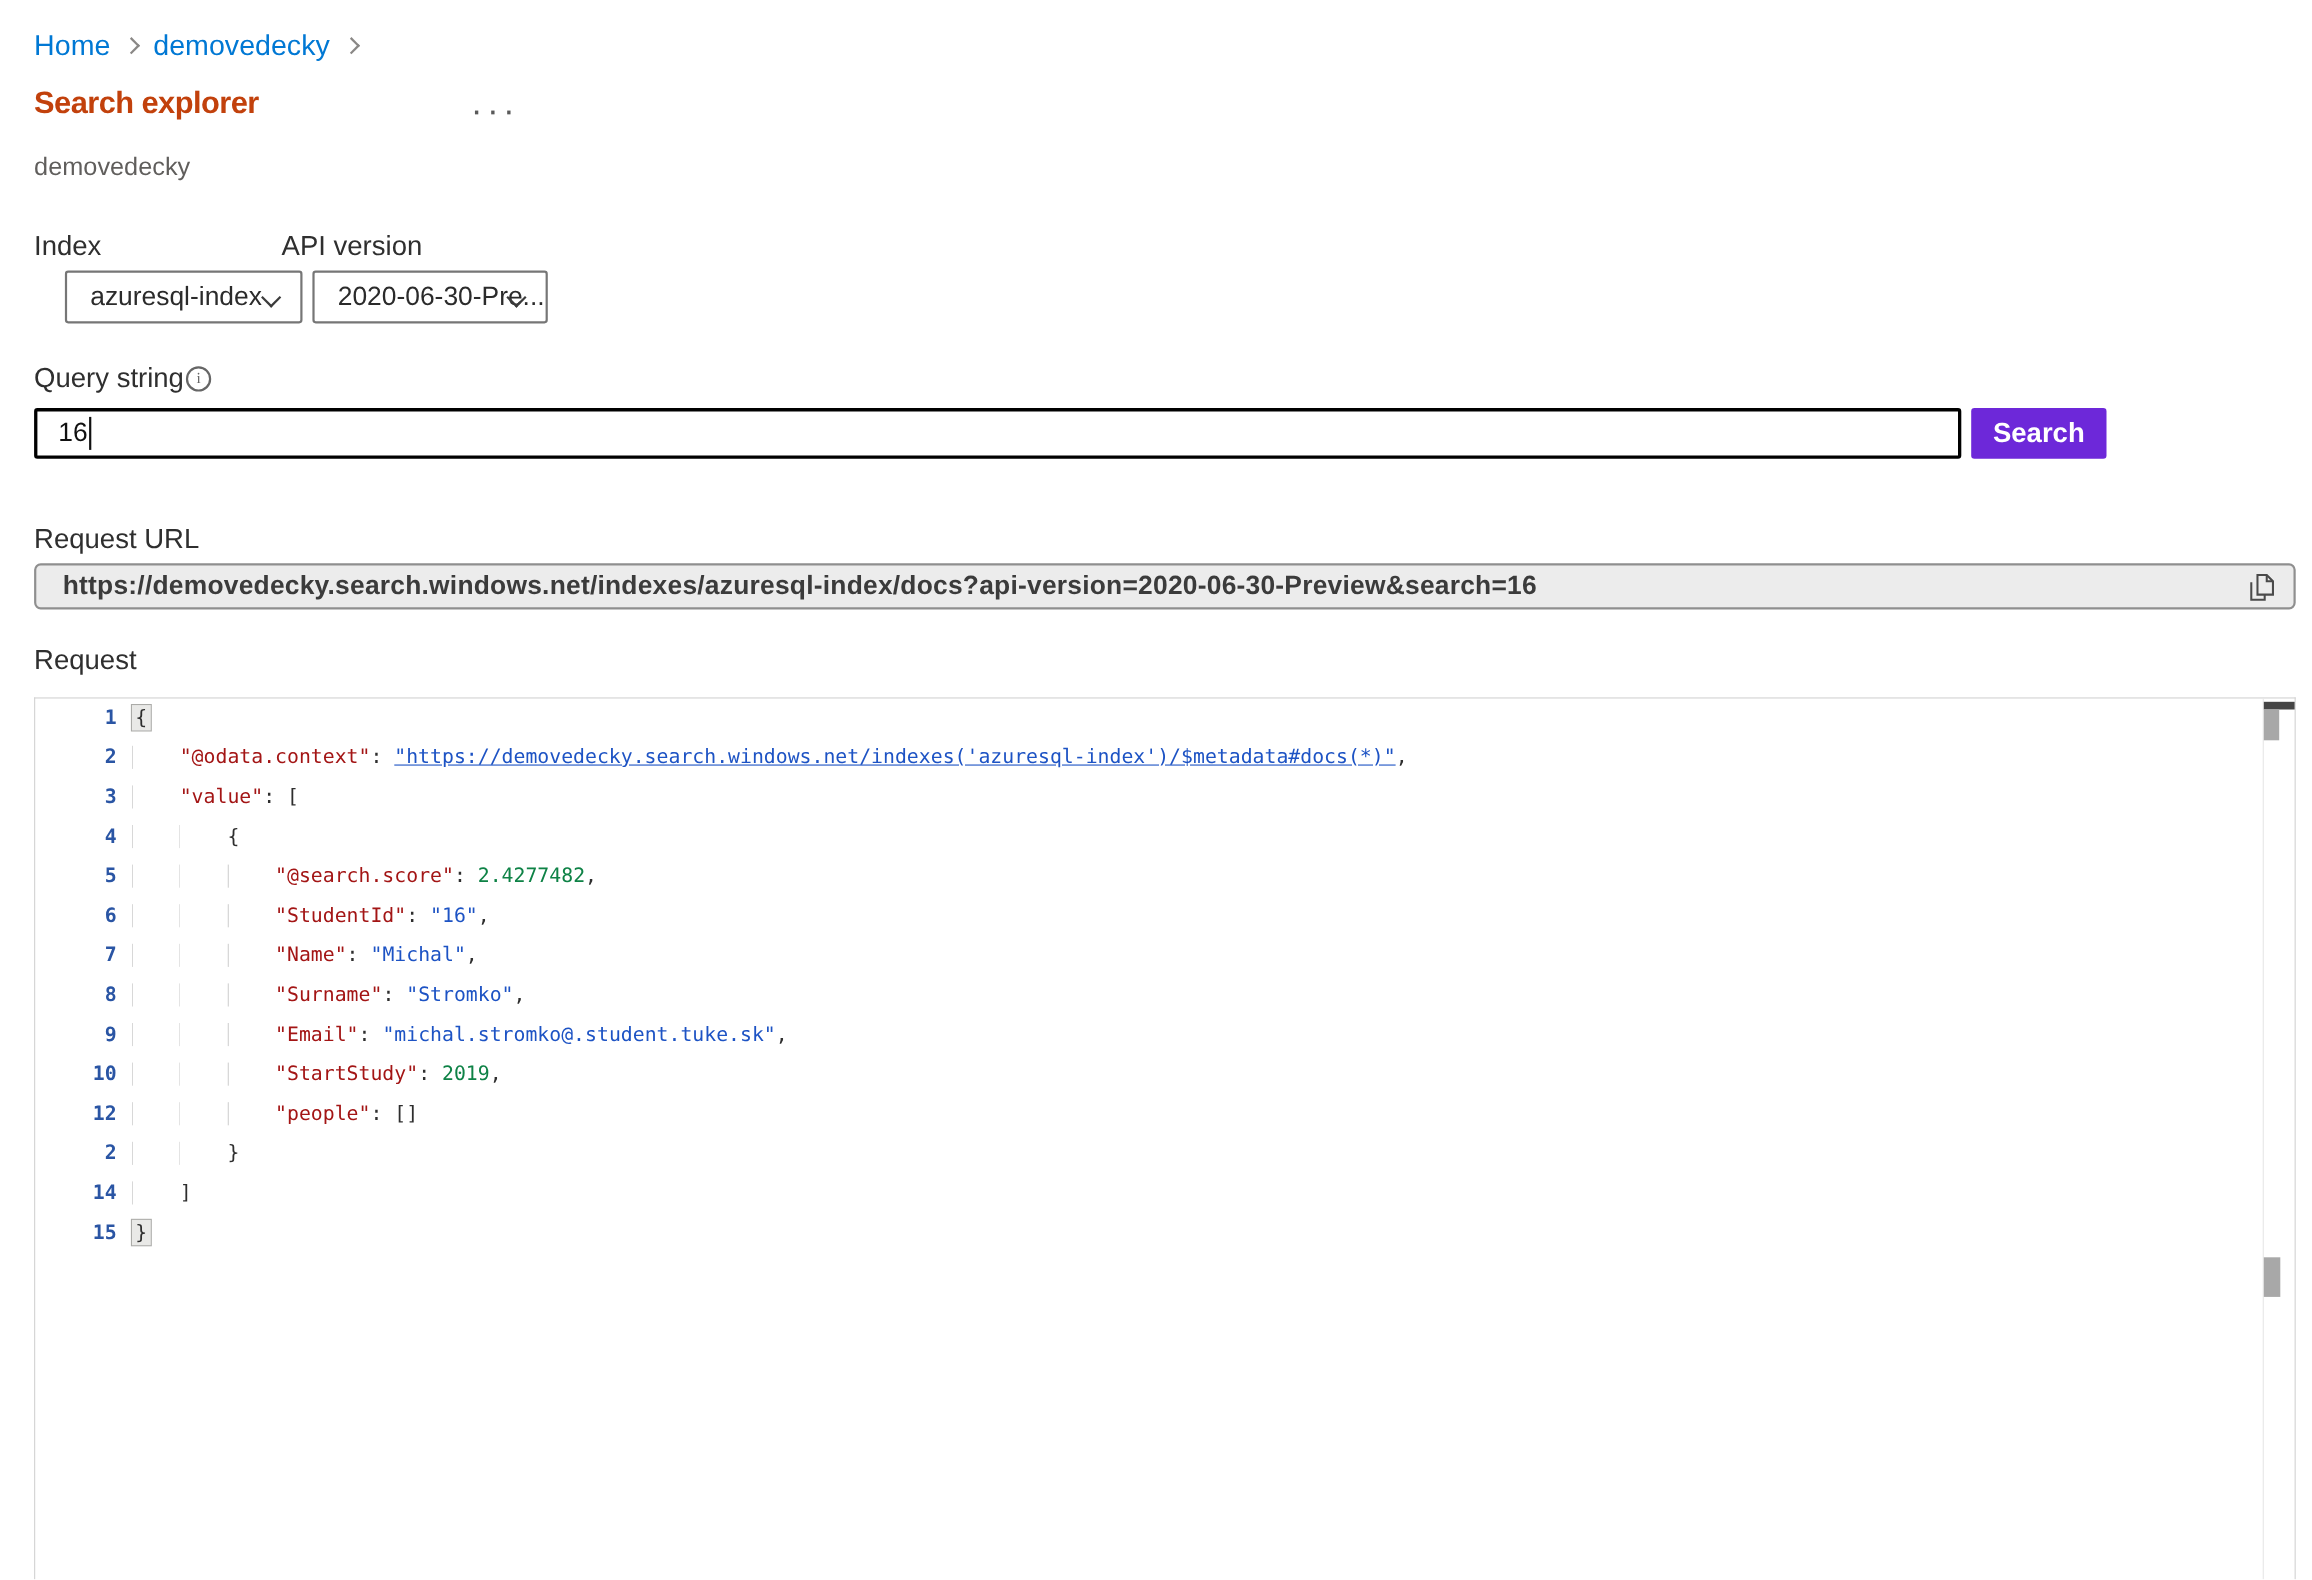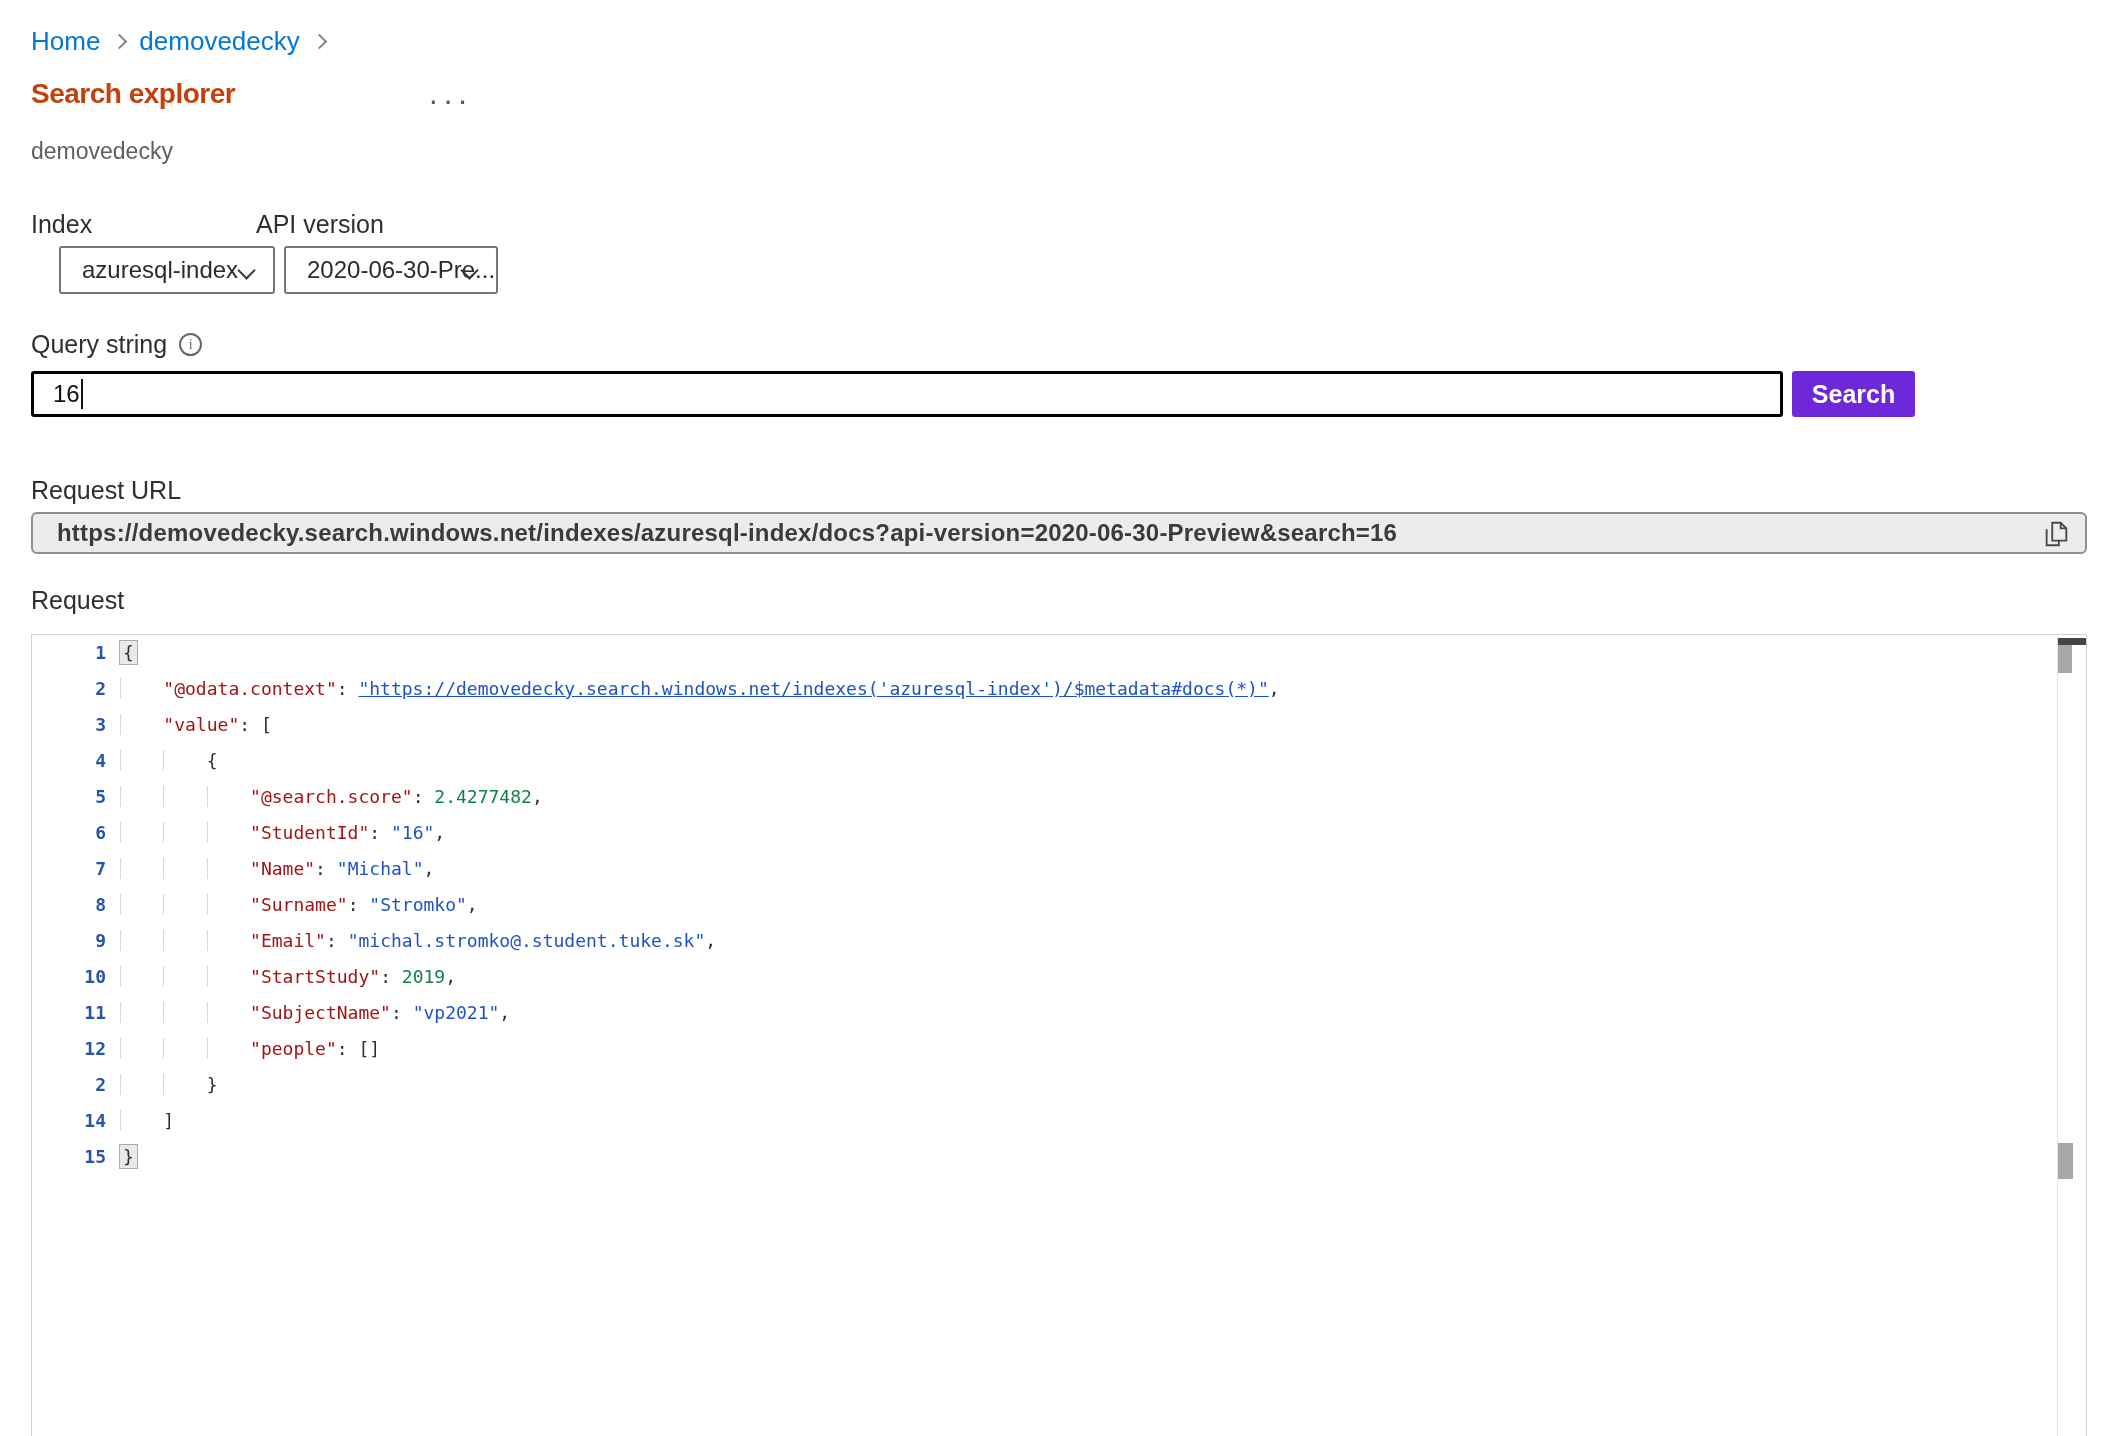--- a/index.html
+++ b/index.html
@@ -20,21 +20,21 @@
   
   .flabel{position:absolute;font-size:25px;color:#2f2f2f;}
 
   
   .dropdown{position:absolute;top:246px;height:48px;border:2px solid #767676;border-radius:3px;background:#fff;
             display:flex;align-items:center;box-sizing:border-box;cursor:pointer;margin-left:28px;}
   .dd-text{font-size:24px;color:#2b2b2b;padding-left:21px;white-space:nowrap;}
   .chev{position:absolute;right:20px;top:16px;width:11px;height:11px;border-right:2px solid #3b3b3b;border-bottom:2px solid #3b3b3b;transform:rotate(45deg);}
 
   
-  .q-label-row{position:absolute;left:31px;top:330px;display:flex;align-items:center;gap:12px;}
+  .q-label-row{position:absolute;left:31px;top:330px;display:flex;align-items:center;gap:2px;}
   .info-icon{width:19px;height:19px;border:2px solid #666;border-radius:50%;display:flex;align-items:center;justify-content:center;
              font-size:14px;color:#666;font-family:"Liberation Serif",serif;cursor:pointer;}
   .query-input{position:absolute;left:31px;top:371px;width:1752px;height:46px;box-sizing:border-box;
                border:3px solid #000000;border-radius:3px;background:#fff;display:flex;align-items:center;cursor:text;}
   .query-text{font-size:24px;color:#111;padding-left:19px;}
   .caret{display:inline-block;width:2px;height:30px;background:#111;margin-left:1px;vertical-align:middle;}
   .search-btn{position:absolute;left:1792px;top:371px;width:123px;height:46px;background:#6d28d9;border:none;border-radius:3px;
               color:#fff;font-size:25px;font-weight:600;font-family:"Liberation Sans",sans-serif;cursor:pointer;}
 
   
@@ -121,21 +121,20 @@
         <div class="ed-row"><span class="ed-ln">1</span><span class="ed-code"><span class="tk-hl">{</span></span></div>
         <div class="ed-row"><span class="ed-ln">2</span><span class="ed-code"><span class="ind">    </span><span class="tk-key">"@odata.context"</span><span class="tk-p">: </span><span class="tk-link">"https://demovedecky.search.windows.net/indexes('azuresql-index')/$metadata#docs(*)"</span><span class="tk-p">,</span></span></div>
         <div class="ed-row"><span class="ed-ln">3</span><span class="ed-code"><span class="ind">    </span><span class="tk-key">"value"</span><span class="tk-p">: [</span></span></div>
         <div class="ed-row"><span class="ed-ln">4</span><span class="ed-code"><span class="ind">    </span><span class="ind">    </span><span class="tk-p">{</span></span></div>
         <div class="ed-row"><span class="ed-ln">5</span><span class="ed-code"><span class="ind">    </span><span class="ind">    </span><span class="ind">    </span><span class="tk-key">"@search.score"</span><span class="tk-p">: </span><span class="tk-num">2.4277482</span><span class="tk-p">,</span></span></div>
         <div class="ed-row"><span class="ed-ln">6</span><span class="ed-code"><span class="ind">    </span><span class="ind">    </span><span class="ind">    </span><span class="tk-key">"StudentId"</span><span class="tk-p">: </span><span class="tk-str">"16"</span><span class="tk-p">,</span></span></div>
         <div class="ed-row"><span class="ed-ln">7</span><span class="ed-code"><span class="ind">    </span><span class="ind">    </span><span class="ind">    </span><span class="tk-key">"Name"</span><span class="tk-p">: </span><span class="tk-str">"Michal"</span><span class="tk-p">,</span></span></div>
         <div class="ed-row"><span class="ed-ln">8</span><span class="ed-code"><span class="ind">    </span><span class="ind">    </span><span class="ind">    </span><span class="tk-key">"Surname"</span><span class="tk-p">: </span><span class="tk-str">"Stromko"</span><span class="tk-p">,</span></span></div>
         <div class="ed-row"><span class="ed-ln">9</span><span class="ed-code"><span class="ind">    </span><span class="ind">    </span><span class="ind">    </span><span class="tk-key">"Email"</span><span class="tk-p">: </span><span class="tk-str">"michal.stromko@.student.tuke.sk"</span><span class="tk-p">,</span></span></div>
         <div class="ed-row"><span class="ed-ln">10</span><span class="ed-code"><span class="ind">    </span><span class="ind">    </span><span class="ind">    </span><span class="tk-key">"StartStudy"</span><span class="tk-p">: </span><span class="tk-num">2019</span><span class="tk-p">,</span></span></div>
-        <div class="ed-row"><span class="ed-ln">11</span><span class="ed-code"><span class="ind">    </span><span class="ind">    </span><span class="ind">    </span><span class="tk-key">"SubjectName"</span><span class="tk-p">: </span><span class="tk-str">"vp2021"</span><span class="tk-p">,</span></span></div>
         <div class="ed-row"><span class="ed-ln">12</span><span class="ed-code"><span class="ind">    </span><span class="ind">    </span><span class="ind">    </span><span class="tk-key">"people"</span><span class="tk-p">: []</span></span></div>
         <div class="ed-row"><span class="ed-ln">2</span><span class="ed-code"><span class="ind">    </span><span class="ind">    </span><span class="tk-p">}</span></span></div>
         <div class="ed-row"><span class="ed-ln">14</span><span class="ed-code"><span class="ind">    </span><span class="tk-p">]</span></span></div>
         <div class="ed-row"><span class="ed-ln">15</span><span class="ed-code"><span class="tk-hl">}</span></span></div>
       </div>
   </div>
 
   <div class="sb-rail"></div>
   <div class="sb-cap"></div>
   <div class="sb-thumb-a"></div>

